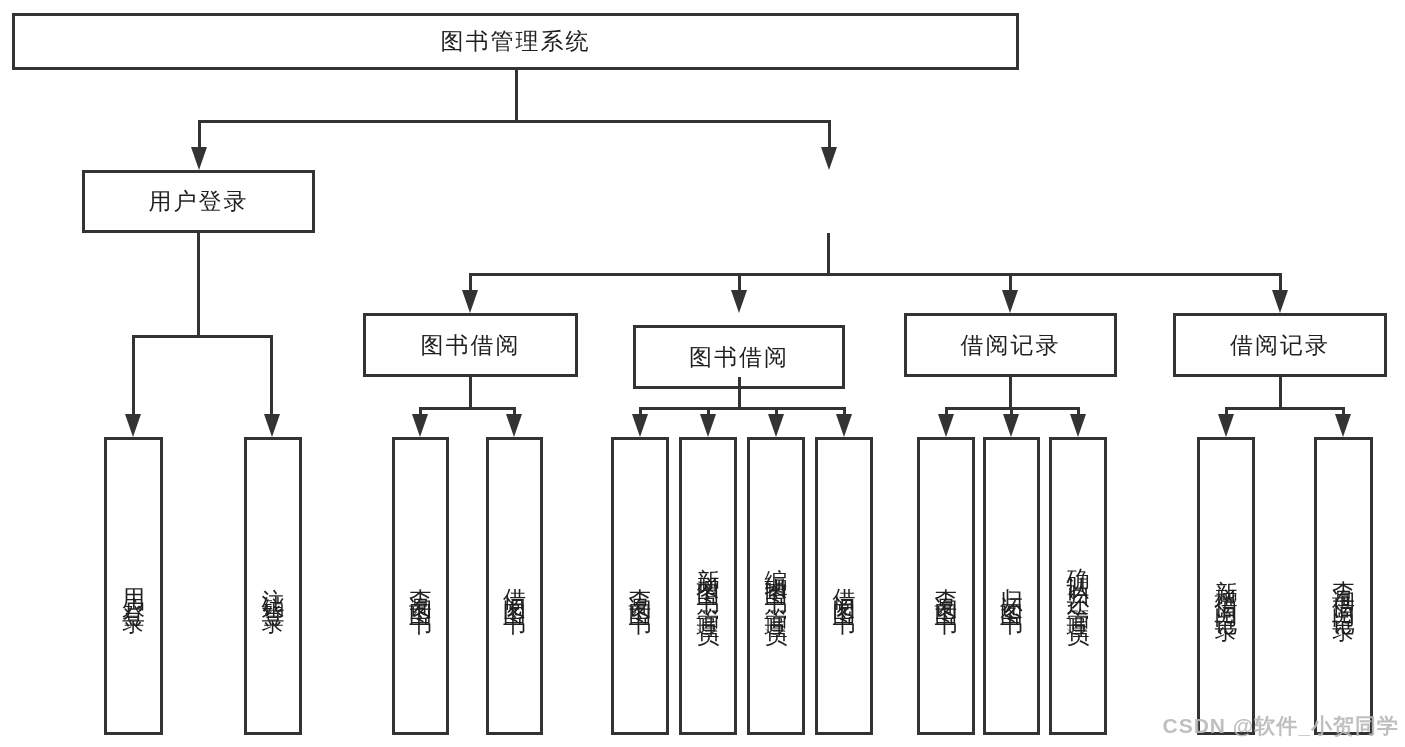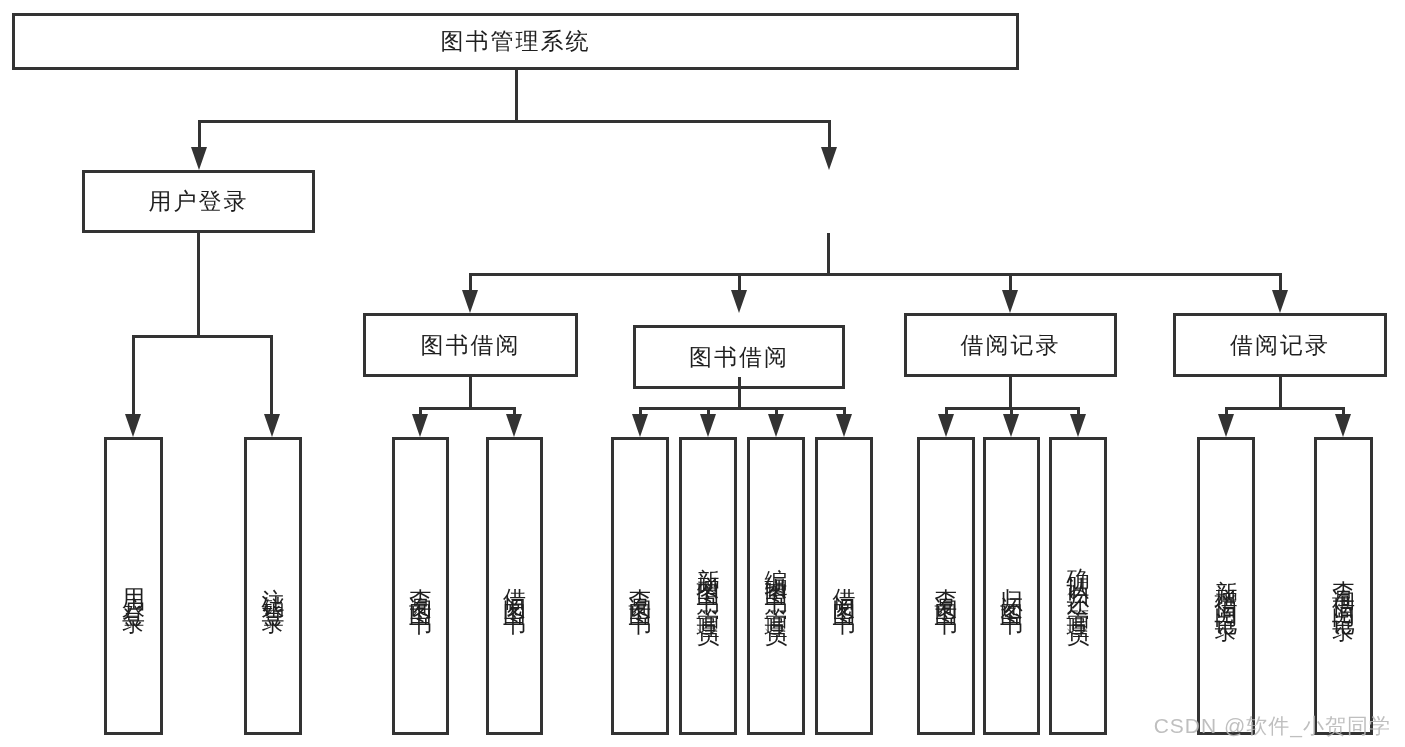--- a/index.html
+++ b/index.html
@@ -24,22 +24,22 @@
     color:var(--text);white-space:nowrap;
   }
   .vl{position:absolute;width:3px;background:var(--line);}
   .hl{position:absolute;height:3px;background:var(--line);}
   .arrow{
     position:absolute;width:0;height:0;
     border-left:8px solid transparent;border-right:8px solid transparent;
     border-top:23px solid var(--line);
   }
   .watermark{
-    position:absolute;top:712px;right:14px;z-index:10;
-    font-size:21px;color:#b9b9b9;opacity:.9;letter-spacing:1px;white-space:nowrap;
+    position:absolute;top:712px;right:6px;z-index:10;
+    font-size:21px;color:#b9b9b9;opacity:.9;letter-spacing:1px;white-space:nowrap;font-weight:bold;
   }
 </style>
 </head>
 <body>
 
 <div class="canvas">
 
   <div class="box" style="left:12px;top:13px;width:1007px;height:57px">
     <span class="hlabel">图书管理系统</span>
   </div>

